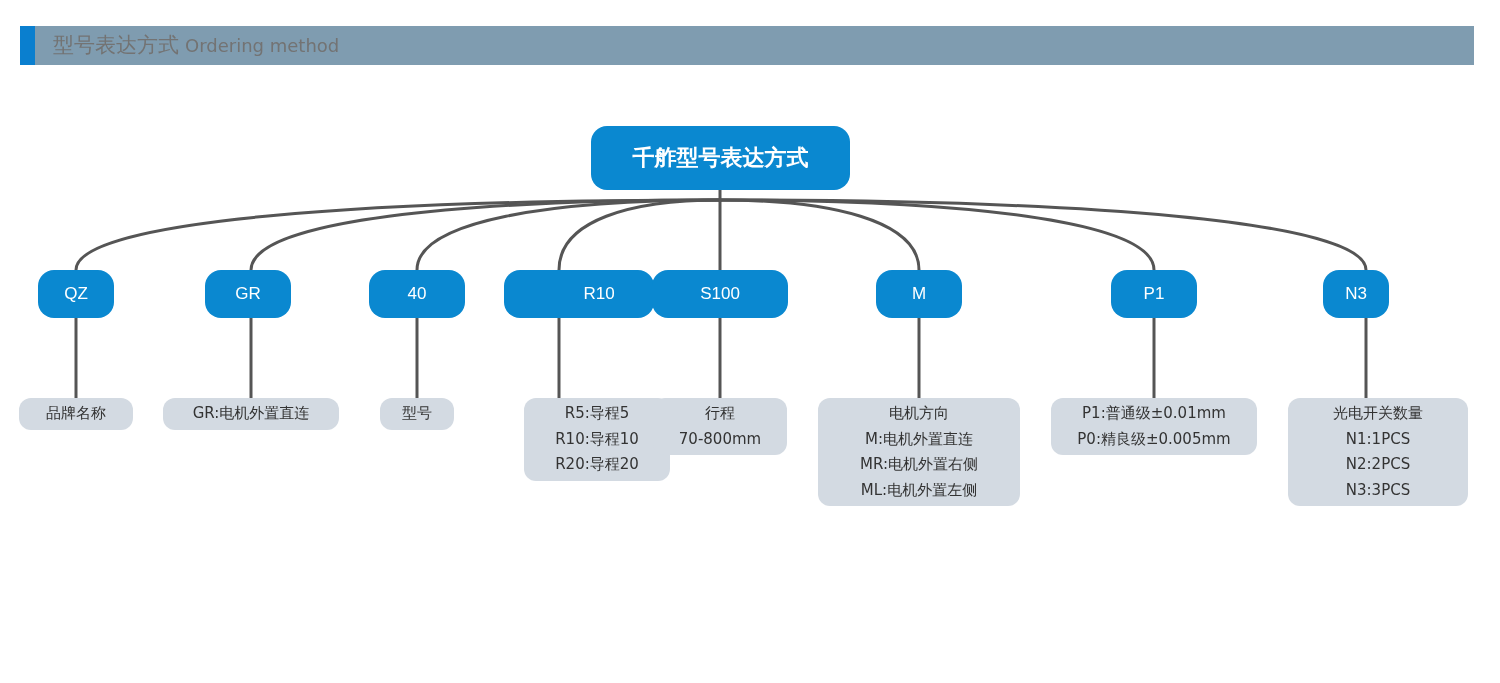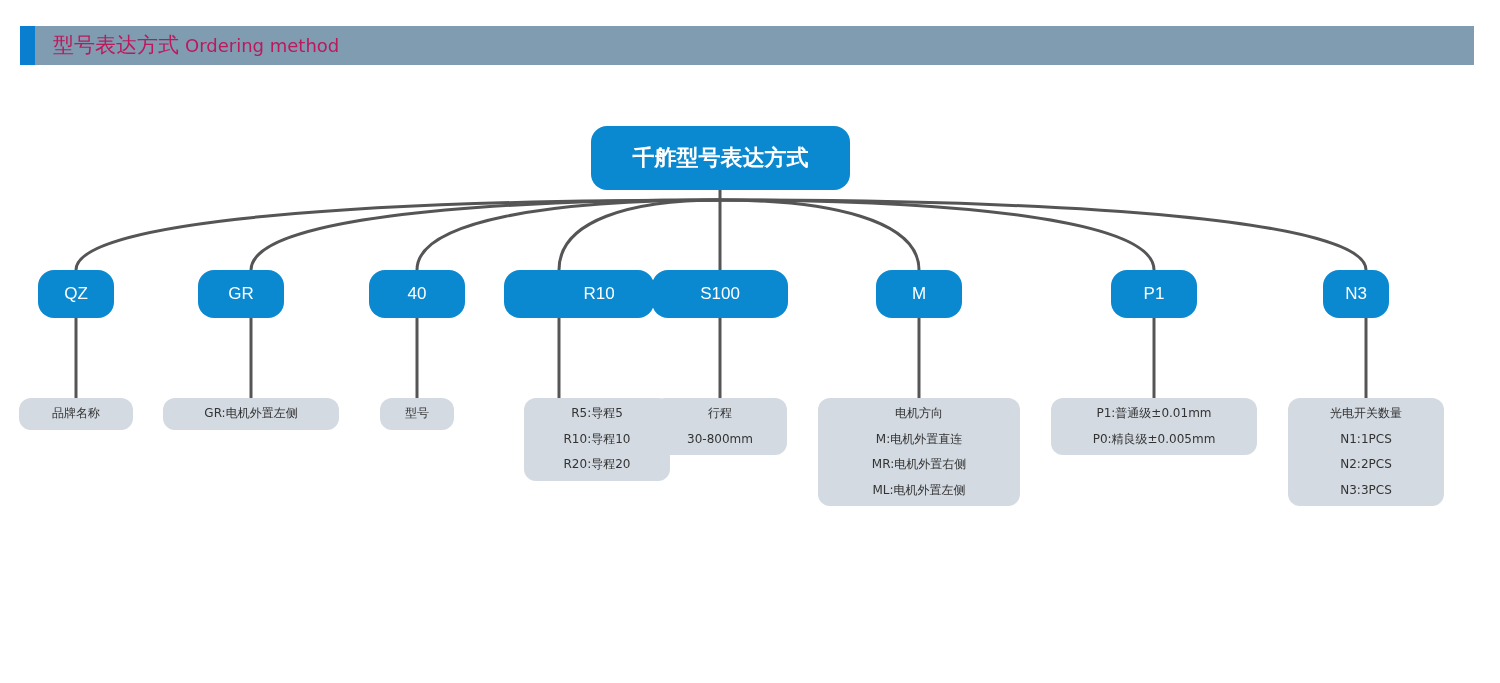--- a/index.html
+++ b/index.html
@@ -1,27 +1,27 @@
 <!DOCTYPE html>
 <html><head>
 <meta charset="utf-8">
 <style>
   html, body { margin:0; padding:0; background:#ffffff; }
   body { width:1500px; height:683px; position:relative; overflow:hidden;
          font-family:"DejaVu Sans","Liberation Sans",sans-serif; }
   .header-bar { position:absolute; left:20px; top:26px; width:1454px; height:39px; background:#7f9cb0; }
   .header-accent { position:absolute; left:20px; top:26px; width:15px; height:39px; background:#0a7fcf; }
-  .header-title { position:absolute; left:53px; top:26px; height:42px; line-height:39px; color:#be185d; font-size:21px; white-space:nowrap; }
+  .header-title { position:absolute; left:53px; top:26px; height:42px; line-height:39px; color:#737373; font-size:21px; white-space:nowrap; }
   .header-title .en { font-size:18px; margin-left:6px; }
   svg.links { position:absolute; left:0; top:0; width:1500px; height:683px; }
   .node-root { position:absolute; left:591px; top:126px; width:259px; height:64px; background:#0a88d0; border-radius:16px;
                color:#ffffff; font-size:22px; font-weight:bold; text-align:center; line-height:64px; }
   .code-node { position:absolute; top:270px; height:48px; background:#0a88d0; border-radius:16px; color:#fff;
                font-size:17px; text-align:center; line-height:48px; font-family:"Liberation Sans",sans-serif; }
-  .desc-box { position:absolute; top:398px; background:#d3dae2; border-radius:12px; color:#333; font-size:12px;
+  .desc-box { position:absolute; top:398px; background:#d3dae2; border-radius:12px; color:#333; font-size:15px;
               text-align:center; line-height:25.5px; padding:3px 0; }
   .desc-line { display:block; white-space:nowrap; }
 </style>
 </head>
 <body>
 
 <div class="header-bar"></div>
 <div class="header-accent"></div>
 <div class="header-title">
   <span>型号表达方式</span><span class="en">Ordering method</span>
@@ -47,51 +47,51 @@
     <line x1="1366" y1="318" x2="1366" y2="398" stroke="#555555" stroke-width="3"></line>
   </svg>
 
 <div class="node-root">千舴型号表达方式</div>
 
 <div id="segments">
     <div class="code-node" style="left: 38px; width: 76px;">QZ</div>
     <div class="desc-box" style="left: 19px; width: 114px;">
       <span class="desc-line">品牌名称</span>
     </div>
-    <div class="code-node" style="left: 198px; width: 86px;">GR</div>
+    <div class="code-node" style="left: 205px; width: 86px;">GR</div>
     <div class="desc-box" style="left: 163px; width: 176px;">
-      <span class="desc-line">GR:电机外置左侧</span>
+      <span class="desc-line">GR:电机外置直连</span>
     </div>
     <div class="code-node" style="left: 369px; width: 96px;">40</div>
     <div class="desc-box" style="left: 380px; width: 74px;">
       <span class="desc-line">型号</span>
     </div>
     <div class="code-node" style="left: 504px; width: 110px; padding-left: 40px;">R10</div>
     <div class="desc-box" style="left: 524px; width: 146px; text-align: center;">
       <span class="desc-line">R5:导程5</span>
       <span class="desc-line">R10:导程10</span>
       <span class="desc-line">R20:导程20</span>
     </div>
     <div class="code-node" style="left: 652px; width: 136px;">S100</div>
     <div class="desc-box" style="left: 653px; width: 134px;">
       <span class="desc-line">行程</span>
-      <span class="desc-line">30-800mm</span>
+      <span class="desc-line">70-800mm</span>
     </div>
     <div class="code-node" style="left: 876px; width: 86px;">M</div>
     <div class="desc-box" style="left: 818px; width: 202px;">
       <span class="desc-line">电机方向</span>
       <span class="desc-line">M:电机外置直连</span>
       <span class="desc-line">MR:电机外置右侧</span>
       <span class="desc-line">ML:电机外置左侧</span>
     </div>
     <div class="code-node" style="left: 1111px; width: 86px;">P1</div>
     <div class="desc-box" style="left: 1051px; width: 206px;">
       <span class="desc-line">P1:普通级±0.01mm</span>
       <span class="desc-line">P0:精良级±0.005mm</span>
     </div>
     <div class="code-node" style="left: 1323px; width: 66px;">N3</div>
-    <div class="desc-box" style="left: 1288px; width: 156px;">
+    <div class="desc-box" style="left: 1288px; width: 180px;">
       <span class="desc-line">光电开关数量</span>
       <span class="desc-line">N1:1PCS</span>
       <span class="desc-line">N2:2PCS</span>
       <span class="desc-line">N3:3PCS</span>
     </div>
   </div>
 
 </body></html>

